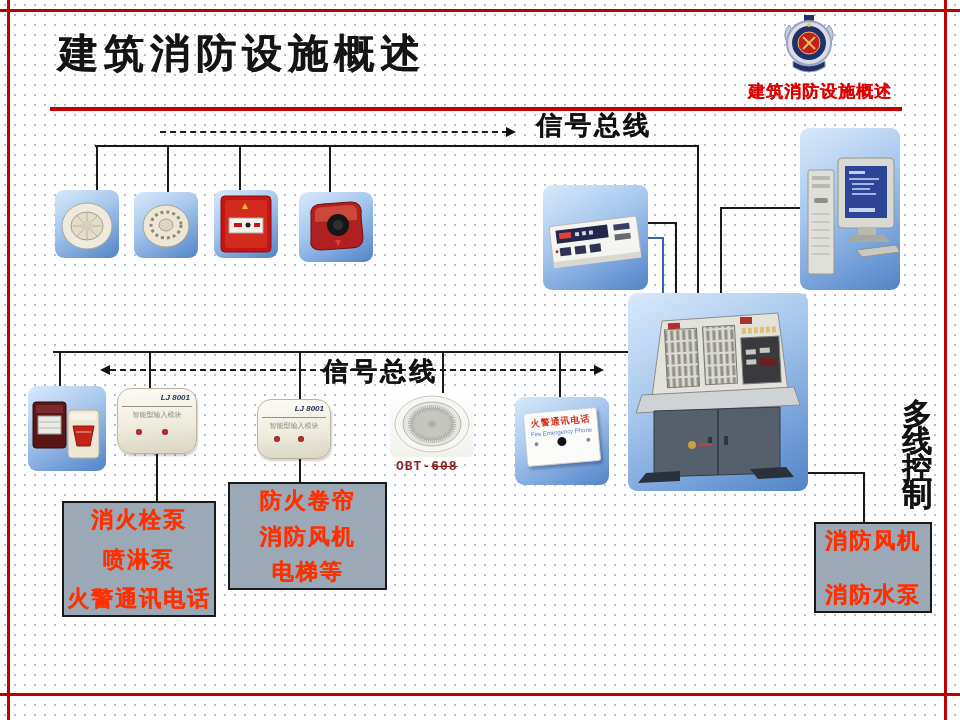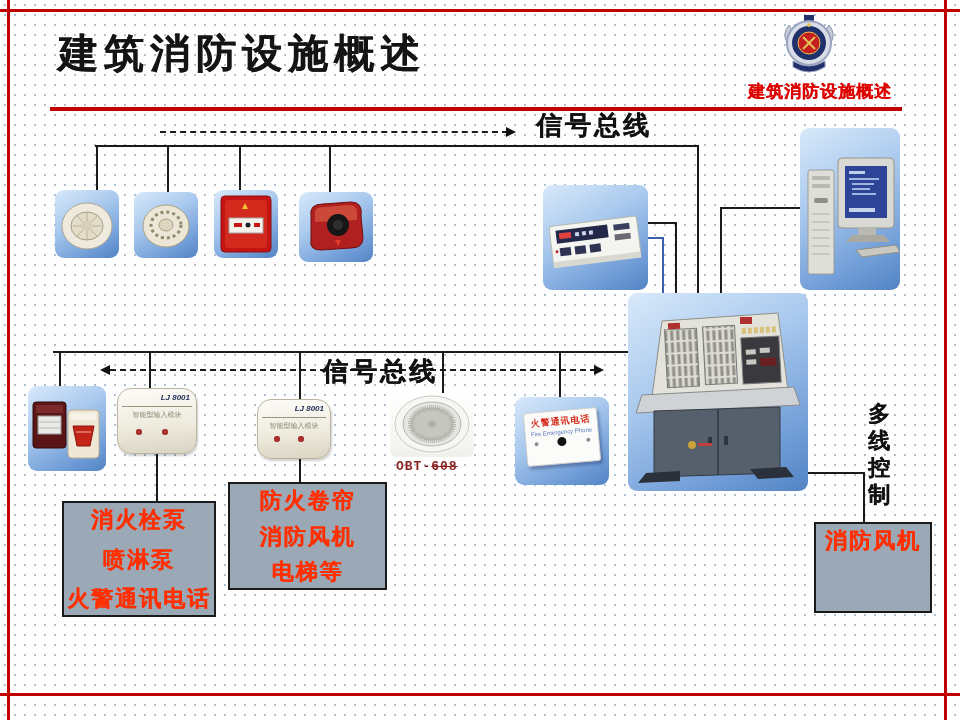--- a/index.html
+++ b/index.html
@@ -19,22 +19,22 @@
   .frame{position:absolute;background:#c00000;}
   .photo{position:absolute;border-radius:9px;
     background:linear-gradient(150deg,#d8e9fa 0%,#a9c9ee 40%,#6e9bd6 80%,#5283c4 100%);}
   .photo-white{position:absolute;border-radius:6px;background:linear-gradient(180deg,#ffffff,#f1f1ec);}
   .title{position:absolute;left:58px;top:26px;font-size:40px;font-weight:700;color:#141414;
     letter-spacing:6px;text-shadow:0.6px 0 #141414;}
   .logo-caption{position:absolute;left:748px;top:80px;width:170px;font-size:17px;font-weight:bold;
     color:#dd0000;letter-spacing:1px;text-shadow:0.4px 0 #dd0000;}
   .bus-label{position:absolute;font-weight:bold;color:#111;font-size:26px;letter-spacing:3px;
     text-shadow:0.5px 0 #111;z-index:5;}
-  .vtext{position:absolute;width:26px;font-size:22px;line-height:27px;font-weight:bold;color:#111;
-    word-break:break-all;text-align:center;text-shadow:0.4px 0 #111;}
+  .vtext{position:absolute;width:26px;font-size:30px;line-height:27px;font-weight:bold;color:#111;
+    word-break:break-all;text-align:center;text-shadow:0.4px 0 #111;margin-left:36px;}
   .cbox{position:absolute;background:#9ba8b6;border:2px solid #1a1a1a;color:#ff2f00;font-weight:bold;
     display:flex;flex-direction:column;justify-content:space-between;align-items:center;text-align:center;}
   .cbox span{display:block;font-size:22px;line-height:33px;letter-spacing:2px;text-shadow:0.5px 0 #ff2f00;}
   .module{position:absolute;background:linear-gradient(175deg,#fcfbf7 0%,#efecdf 55%,#d9d4c2 100%);
     border:1px solid #b9b3a0;border-radius:14px;box-shadow:1px 2px 2px rgba(0,0,0,0.18);}
   .mod-label{position:absolute;right:6px;top:4px;font-size:8px;font-weight:bold;color:#1c2a52;font-style:italic;}
   .mod-line{position:absolute;left:4px;right:4px;top:17px;border-top:1px solid #9a947f;}
   .mod-sub{position:absolute;left:0;right:0;top:21px;text-align:center;font-size:7px;color:#8d8774;}
   .mod-led{position:absolute;width:6px;height:6px;border-radius:50%;background:#b03030;box-shadow:inset 0 0 1px #5d0f0f;}
   .phone-plate{position:absolute;left:10px;top:13px;width:72px;height:52px;background:#fbfbfa;
@@ -292,15 +292,16 @@
   <span>喷淋泵</span>
   <span>火警通讯电话</span>
 </div>
 <div class="cbox" style="left:228px;top:482px;width:155px;height:104px;">
   <span>防火卷帘</span>
   <span>消防风机</span>
   <span>电梯等</span>
 </div>
 <div class="cbox" style="left:814px;top:522px;width:114px;height:87px;">
   <span>消防风机</span>
+  <span>消防水泵</span>
 </div>
 
 <div class="vtext" style="left:866px;top:400px;">多线控制</div>
 
 </body></html>

